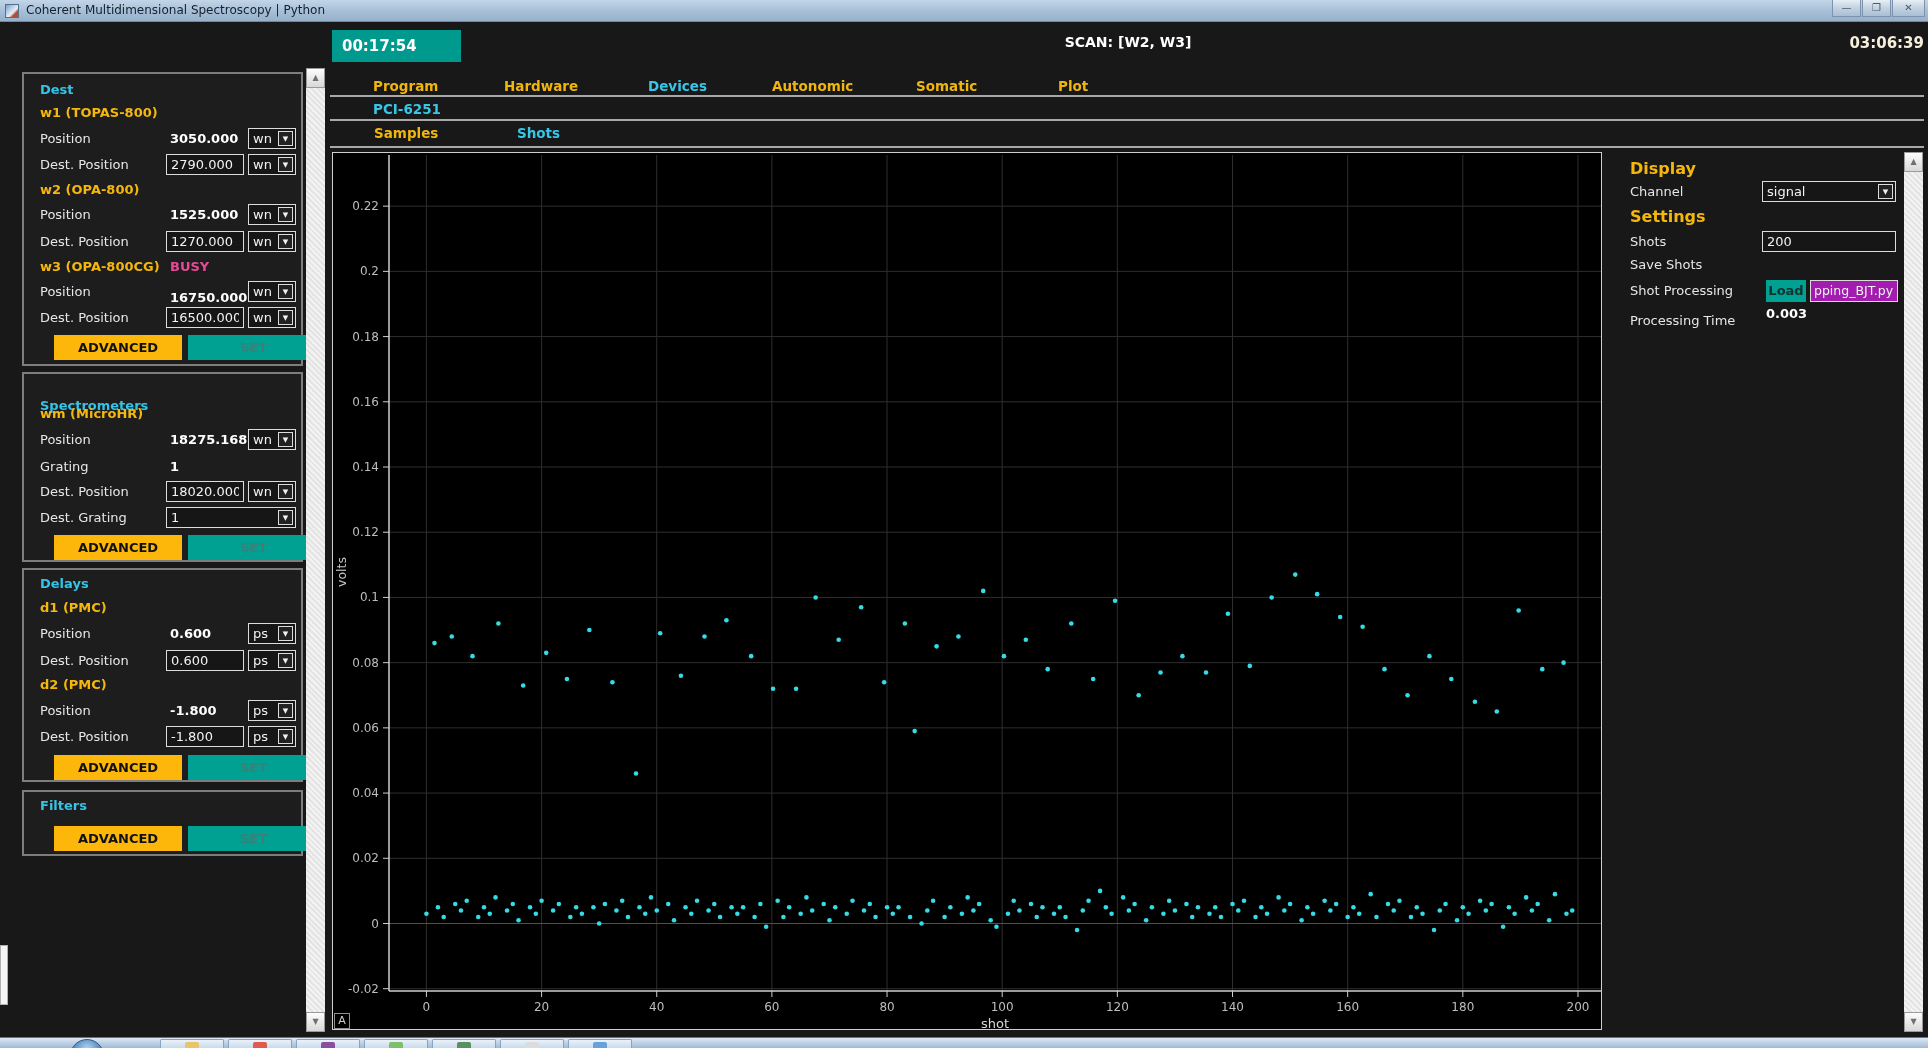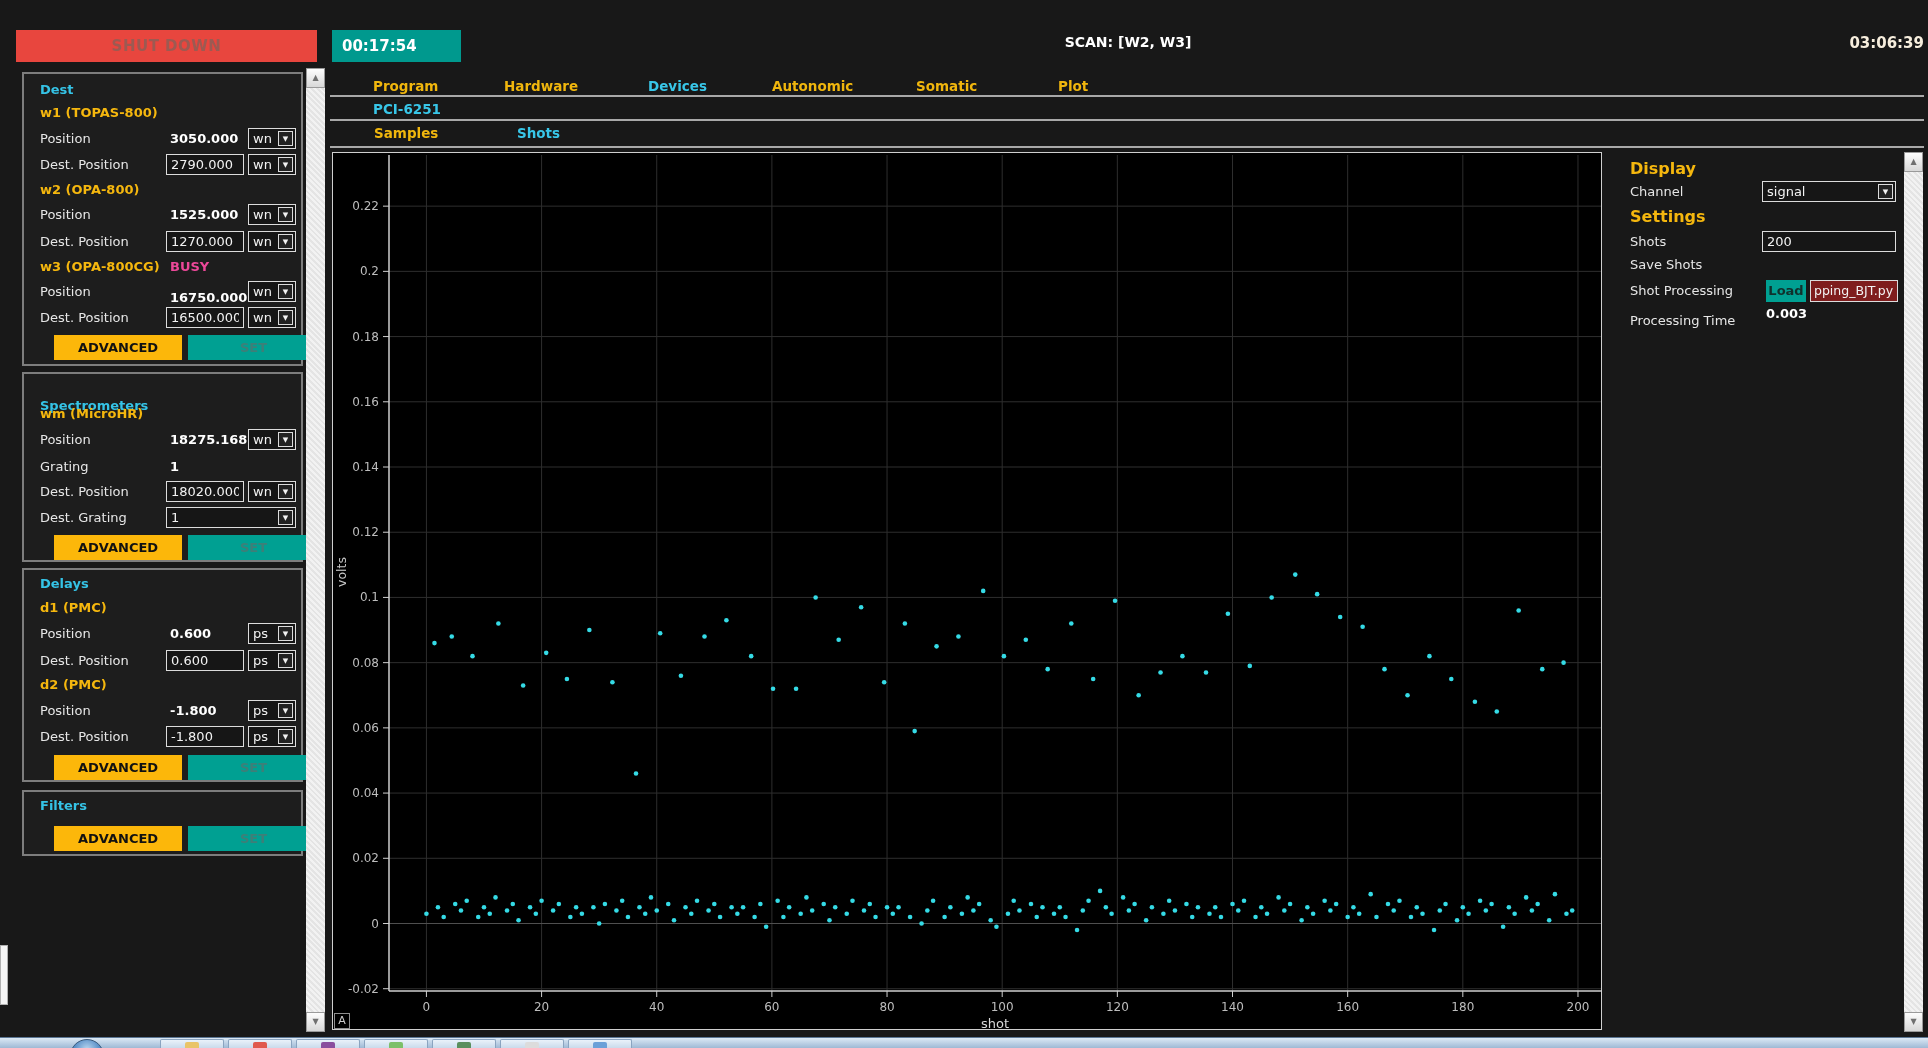--- a/index.html
+++ b/index.html
@@ -59,39 +59,45 @@
   .abtn{left:334px;top:1013px;width:16px;height:16px;border:1px solid #8f8f8f;background:#000;
     color:#cccccc;font-size:11px;line-height:14px;text-align:center;}
 
   
   .rlbl{left:1630px;font-size:13px;color:#e6e6e6;}
   .rhdr{left:1630px;font-size:16px;font-weight:bold;color:#f5b70e;}
   .rval{font-size:13px;font-weight:bold;color:#ffffff;}
   .btn-load{left:1766px;top:280px;width:40px;height:22px;background:#00a092;color:#10312d;
     font-weight:bold;font-size:13px;text-align:center;line-height:22px;}
   .filebox{left:1810px;top:280px;width:88px;height:22px;border:1px solid #dcdcdc;color:#f2f2f2;
-    font-size:12.5px;line-height:20px;padding-left:3px;white-space:nowrap;overflow:hidden;background:#7f1d1d;}
+    font-size:12.5px;line-height:20px;padding-left:3px;white-space:nowrap;overflow:hidden;background:#a21caf;}
 
   
   .taskbar{left:0;top:1037px;width:1928px;height:11px;
     background:linear-gradient(180deg,#dce9f5 0%,#b7cce2 60%,#9fb9d4 100%);border-top:1px solid #5a7694;}
   .tbbtn{top:1039px;width:64px;height:10px;background:linear-gradient(180deg,#eaf2fa,#c6d8ea);
     border:1px solid #8aa4c0;border-bottom:none;border-radius:2px 2px 0 0;}
   .tbicon{position:absolute;left:24px;top:2px;width:14px;height:8px;border-radius:2px;}
   .orb{left:70px;top:1039px;width:34px;height:34px;border-radius:50%;
     background:radial-gradient(circle at 50% 30%,#bcd8f0 0%,#5a90c8 45%,#24507e 100%);border:1px solid #3a5a7c;}
   .sliver{left:0;top:945px;width:8px;height:60px;background:#f5f5f5;border:1px solid #b0b0b0;}
 </style>
 </head>
 <body>
 
 <div id="screen">
 
-
-  <div class="abs btn-shutdown">SHUT DOWN</div>
+  <div class="abs titlebar">
+    <div class="abs appicon"></div>
+    <div class="abs apptitle">Coherent Multidimensional Spectroscopy | Python</div>
+    <div class="abs winbtn" style="left:1832px;">—</div>
+    <div class="abs winbtn" style="left:1862px;">❐</div>
+    <div class="abs winbtn" style="left:1892px;width:33px;">✕</div>
+  </div>
+
   <div class="abs timerbox">00:17:54</div>
   <div class="abs scan">SCAN: [W2, W3]</div>
   <div class="abs clock">03:06:39</div>
 
   <span class="abs tab tab-yellow" style="left:373px;">Program</span>
   <span class="abs tab tab-yellow" style="left:504px;text-align:right;">Hardware</span>
   <span class="abs tab tab-cyan" style="left:648px;">Devices</span>
   <span class="abs tab tab-yellow" style="left:772px;">Autonomic</span>
   <span class="abs tab tab-yellow" style="left:916px;">Somatic</span>
   <span class="abs tab tab-yellow" style="left:1058px;">Plot</span>

